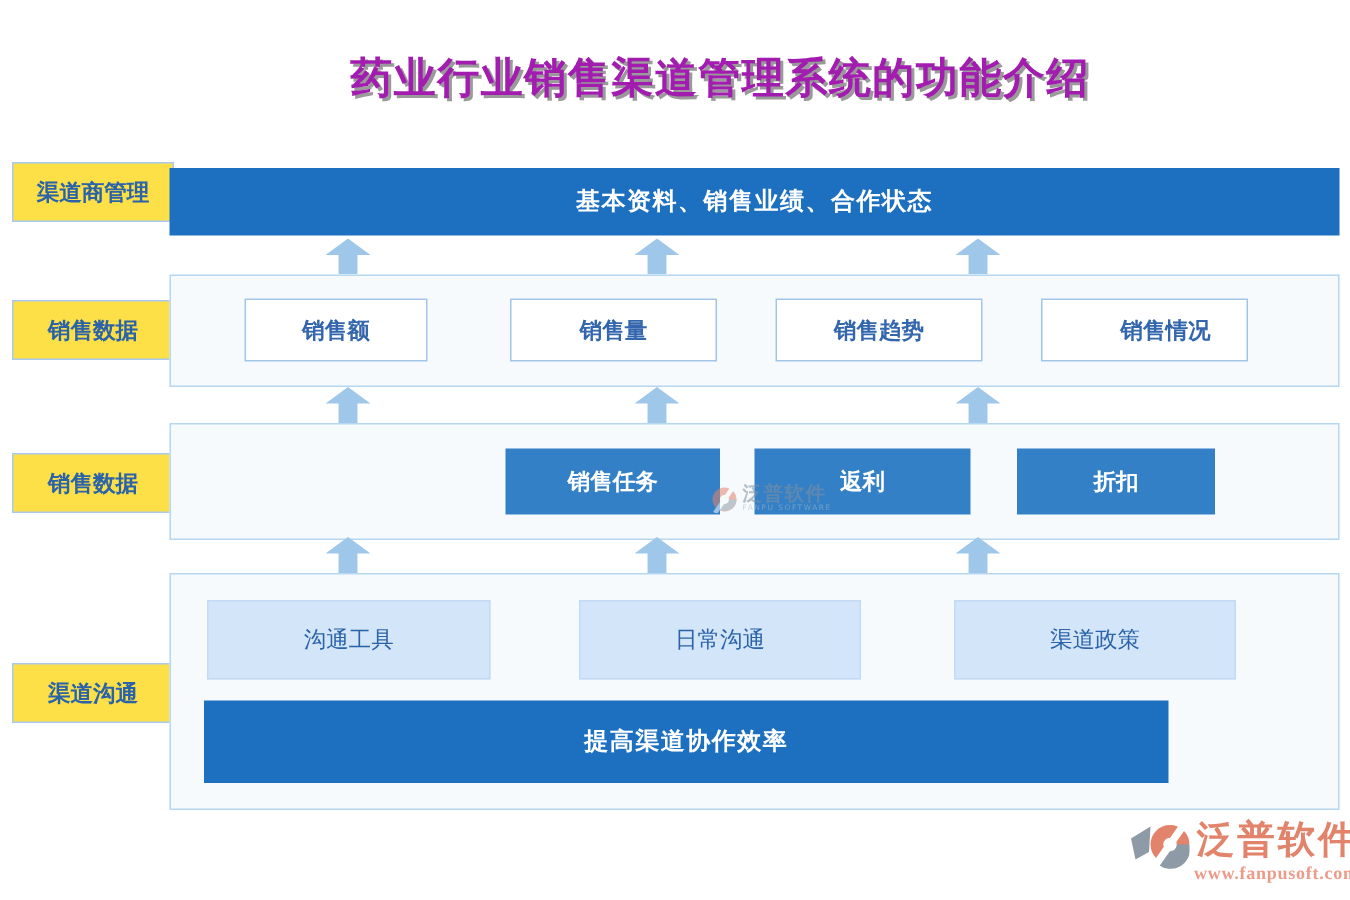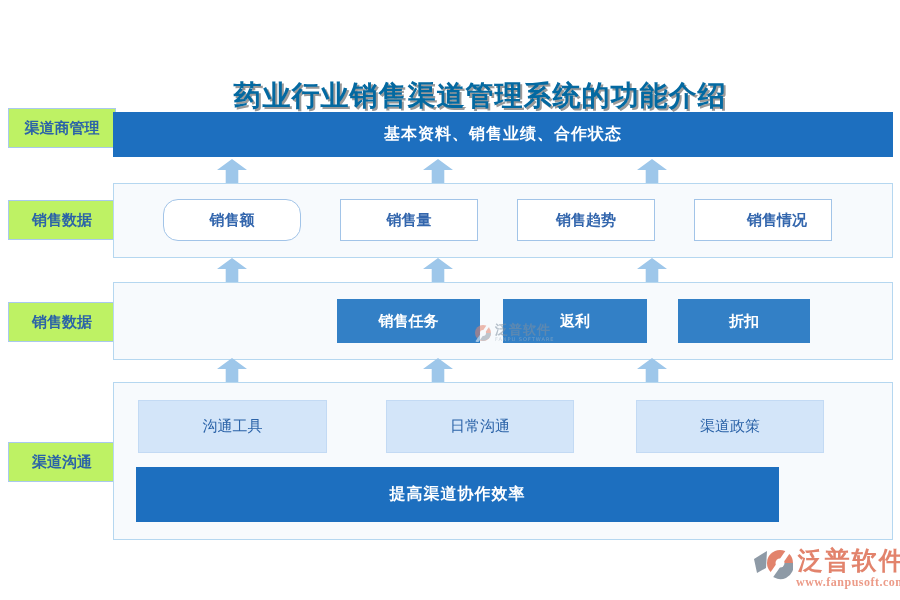--- a/index.html
+++ b/index.html
@@ -4,26 +4,26 @@
 <style>
   * { margin:0; padding:0; box-sizing:border-box; }
   html,body { background:#ffffff; }
   .canvas {
     position:relative; width:900px; height:600px; background:#ffffff;
     font-family:"DejaVu Sans","Liberation Sans",sans-serif; overflow:hidden;
   }
   .title {
     position:absolute; left:60px; top:33px; width:840px; text-align:center;
     font-family:"Liberation Serif","DejaVu Serif",serif;
-    font-size:28px; font-weight:bold; color:#0369a1;
-    text-shadow:2px 2px 0 #9a9a9a; letter-spacing:1px;margin-top:44px;
+    font-size:28px; font-weight:bold; color:#a21caf;
+    text-shadow:2px 2px 0 #9a9a9a; letter-spacing:1px;
   }
   .side-label {
     position:absolute; left:8px; width:108px; height:40px;
-    background:#bef264; border:1px solid #a9c9ee; color:#2b63a8;
+    background:#fde047; border:1px solid #a9c9ee; color:#2b63a8;
     font-size:15px; font-weight:bold;
     display:flex; align-items:center; justify-content:center;
   }
   .bar {
     position:absolute; background:#1d6fbf; color:#ffffff;
     font-size:16px; font-weight:bold;
     display:flex; align-items:center; justify-content:center;
     letter-spacing:1px;
   }
   .container {
@@ -81,21 +81,21 @@
   <div class="side-label" style="top:302px">销售数据</div>
   <div class="side-label" style="top:442px">渠道沟通</div>
 
   <div class="bar" style="left:113px; top:112px; width:780px; height:45px;">基本资料、销售业绩、合作状态</div>
 
   <div class="arrow" style="left:217px; top:159px;"></div>
   <div class="arrow" style="left:423px; top:159px;"></div>
   <div class="arrow" style="left:637px; top:159px;"></div>
 
   <div class="container" style="top:183px; height:75px;"></div>
-  <div class="white-box" style="left:163px; width:138px;border-radius:15px;">销售额</div>
+  <div class="white-box" style="left:163px; width:122px;">销售额</div>
   <div class="white-box" style="left:340px; width:138px;">销售量</div>
   <div class="white-box" style="left:517px; width:138px;">销售趋势</div>
   <div class="white-box" style="left:694px; width:138px;padding-left:28px;">销售情况</div>
 
   <div class="arrow" style="left:217px; top:258px;"></div>
   <div class="arrow" style="left:423px; top:258px;"></div>
   <div class="arrow" style="left:637px; top:258px;"></div>
 
   <div class="container" style="top:282px; height:78px;"></div>
   <div class="policy-box" style="left:337px; width:143px;">销售任务</div>

